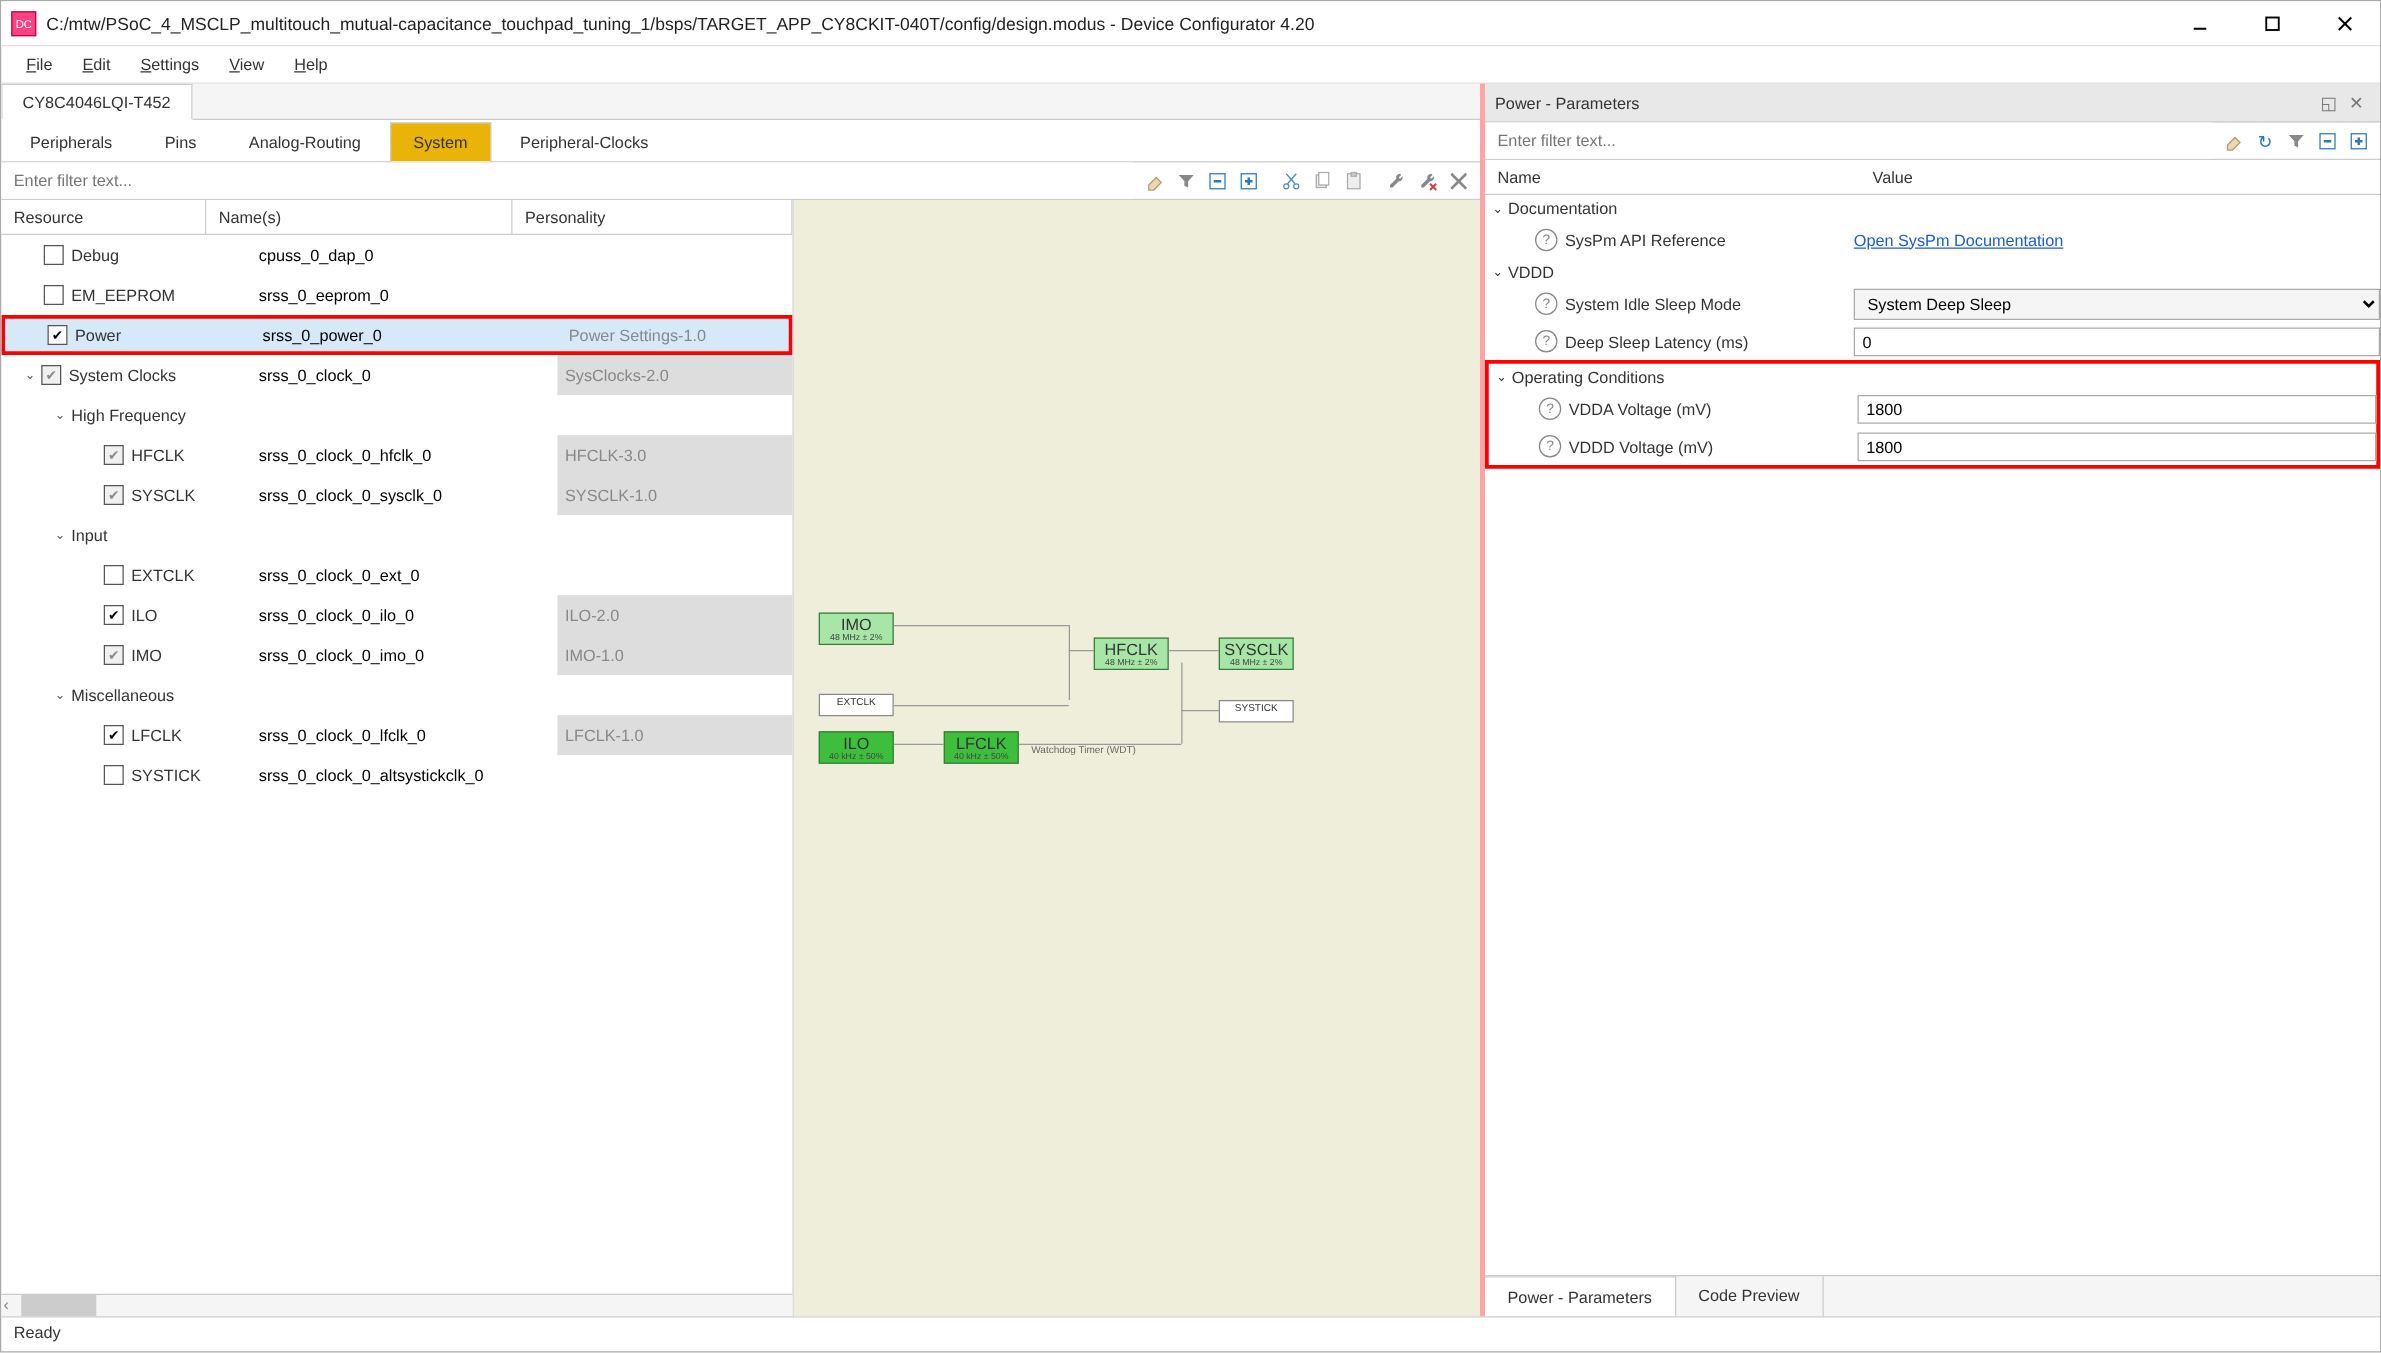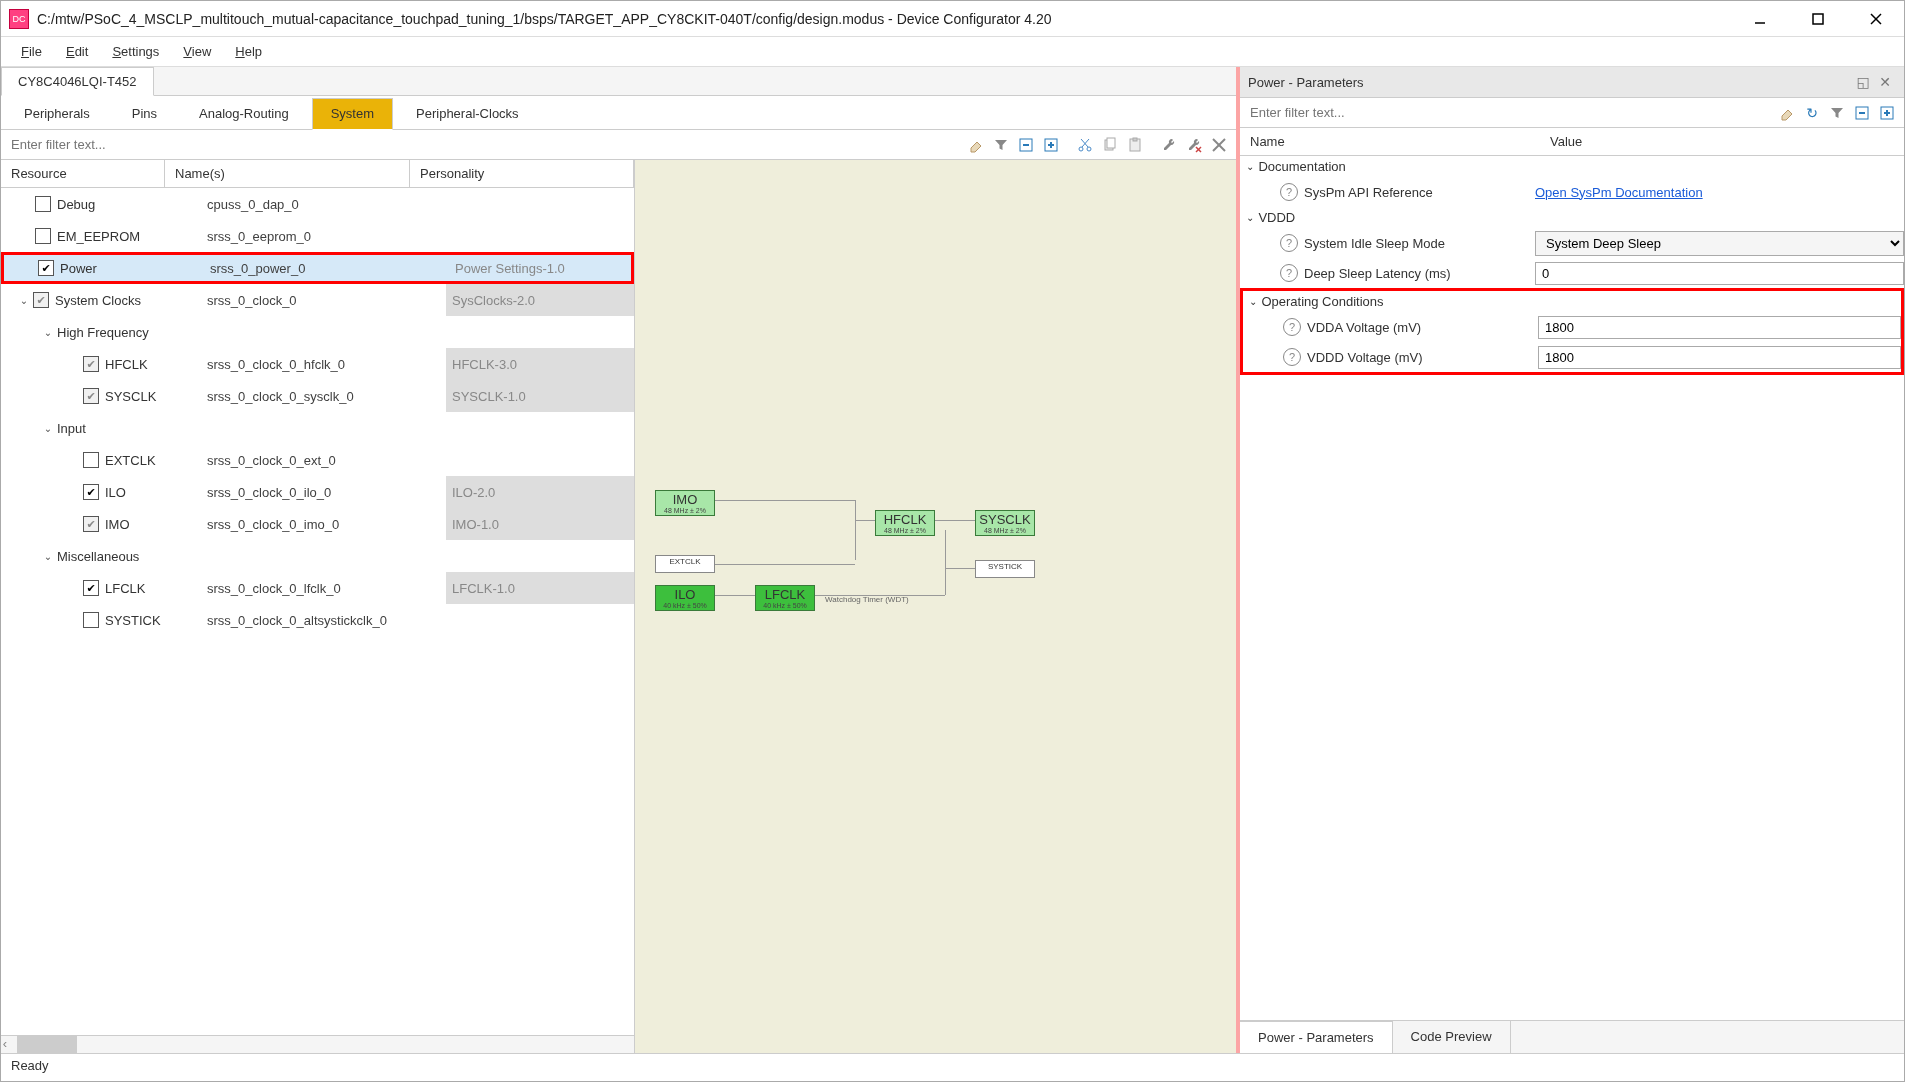--- a/index.html
+++ b/index.html
@@ -8,21 +8,21 @@
 .titlebar .app-icon { width: 20px; height: 20px; background: #ff4081; border: 1px solid #c5003e; margin-right: 8px; display: inline-flex; align-items: center; justify-content: center; font-size: 9px; color: #fff; }
 .titlebar .title { flex: 1; font-size: 14px; color: #222; }
 .titlebar .win-btns { display: flex; gap: 18px; align-items: center; }
 .win-btn { width: 40px; height: 28px; display: flex; align-items: center; justify-content: center; font-size: 14px; }
 .win-btn.close svg { stroke: #000; }
 .menubar { display: flex; gap: 4px; padding: 3px 10px; border-bottom: 1px solid #ddd; }
 .menubar .mi { padding: 4px 10px; }
 .menubar .mi u { text-decoration: underline; }
 .app-body { display: flex; flex: 1; min-height: 0; }
 .left-pane { flex: 1; display: flex; flex-direction: column; border-right: 4px solid #fca5a5; min-width: 0; }
-.right-pane { width: 664px; display: flex; flex-direction: column; }
+.right-pane { width: 716px; display: flex; flex-direction: column; }
 .device-tab-row { display: flex; border-bottom: 1px solid #ccc; background: #f5f5f5; }
 .device-tab { padding: 6px 16px; background: #fff; border: 1px solid #ccc; border-bottom: 1px solid #fff; margin-bottom: -1px; margin-right: 2px; }
 .panel-tabs { display: flex; border-bottom: 1px solid #ccc; padding: 2px 4px 0 4px; gap: 4px; }
 .panel-tab { padding: 7px 18px; border: 1px solid transparent; color: #333; }
 .panel-tab.active { border: 1px solid #ccc; border-bottom: 1px solid #fff; background: #eab308; margin-bottom: -1px; font-weight: 400; }
 .filter-row { display: flex; align-items: center; border-bottom: 1px solid #ccc; }
 .filter-input { flex: 1; border: 0; padding: 7px 10px; font-size: 13px; color: #999; outline: none; }
 .toolbar-icons { display: flex; gap: 3px; padding: 2px 6px; }
 .tbtn { width: 22px; height: 22px; display: flex; align-items: center; justify-content: center; font-size: 14px; color: #777; border: 1px solid transparent; }
 .tbtn svg { width: 16px; height: 16px; }
@@ -30,21 +30,21 @@
 .tree-panel { width: 634px; display: flex; flex-direction: column; border-right: 1px solid #ccc; }
 .tree-header { display: flex; border-bottom: 1px solid #ccc; background: #fff; }
 .th-col { padding: 6px 10px; border-right: 1px solid #ccc; font-weight: 400; color: #333; }
 .th-res { width: 164px; }
 .th-name { width: 245px; }
 .th-pers { flex: 1; }
 .tree-rows { flex: 1; overflow: auto; }
 .tree-row { display: flex; align-items: center; height: 32px; }
 .tree-row.sel { background: #d6e9f8; }
 .row-res { width: 200px; display: flex; align-items: center; padding-left: 6px; }
-.row-name { width: 245px; color: #404040; padding-left: 6px; }
+.row-name { width: 245px; color: #000000; padding-left: 6px; }
 .row-pers { flex: 1; color: #888; padding-left: 6px; height: 100%; display: flex; align-items: center; }
 .row-pers.gray { background: #ddd; }
 .indent { display: inline-block; }
 .expander { width: 14px; height: 14px; display: inline-flex; align-items: center; justify-content: center; font-size: 10px; color: #555; margin-right: 2px; }
 .chk { width: 16px; height: 16px; border: 1px solid #555; margin-right: 6px; display: inline-flex; align-items: center; justify-content: center; font-size: 11px; background: #fff; }
 .chk.checked::after { content: "✔"; font-size: 11px; color: #000; }
 .chk.dimchecked { background: #f0f0f0; }
 .chk.dimchecked::after { content: "✔"; font-size: 11px; color: #888; }
 .row-label { color: #333; }
 .highlight-box { border: 3px solid #ff0000; }

